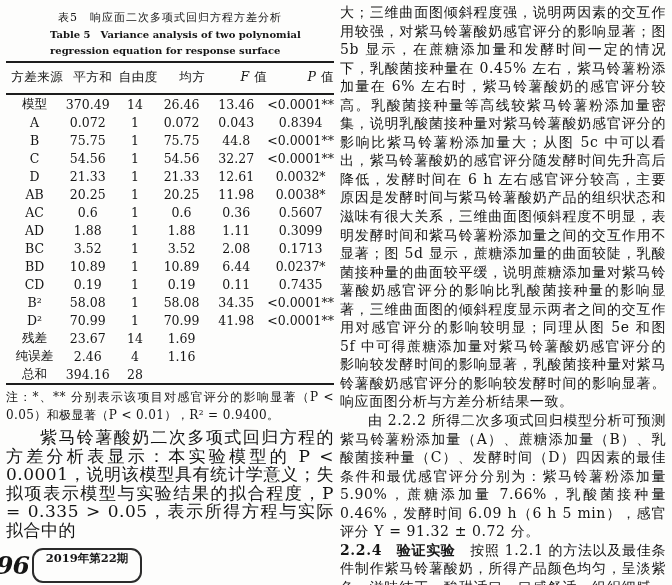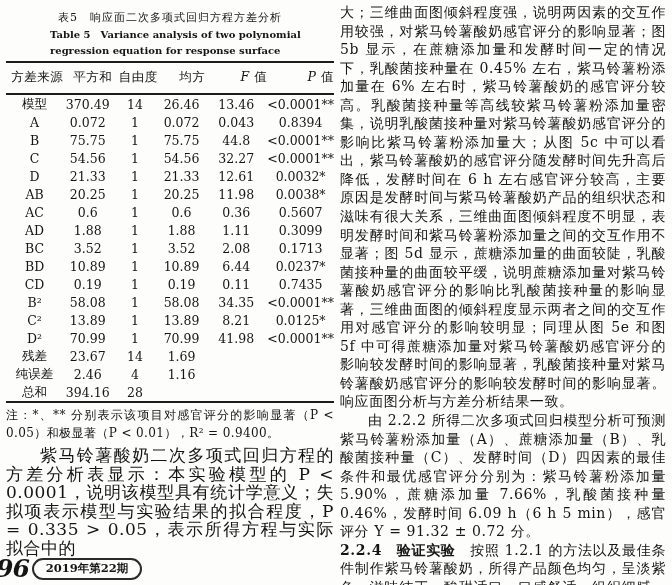--- a/index.html
+++ b/index.html
@@ -102,21 +102,21 @@
   .page-num {
     font-size: 25px;
     font-weight: bold;
     font-style: italic;
     letter-spacing: -1px;
   }
   .issue-badge {
     margin-left: 3px;
     border: 2px solid #2b2b2b;
     border-radius: 11px;
-    padding: 1px 12px 2px 12px;
+    padding: 1px 12px 15px 12px;
     font-size: 11.5px;
     font-weight: bold;
     white-space: nowrap;
   }
   
   .col-right p {
     margin: 0;
     font-size: 14px;
     line-height: 18.55px;
     text-align: justify;
@@ -238,28 +238,20 @@
           </tr>
           <tr>
             <td>B²</td>
             <td>58.08</td>
             <td>1</td>
             <td>58.08</td>
             <td>34.35</td>
             <td>&lt;0.0001**</td>
           </tr>
           <tr>
-            <td>C²</td>
-            <td>13.89</td>
-            <td>1</td>
-            <td>13.89</td>
-            <td>8.21</td>
-            <td>0.0125*</td>
-          </tr>
-          <tr>
             <td>D²</td>
             <td>70.99</td>
             <td>1</td>
             <td>70.99</td>
             <td>41.98</td>
             <td>&lt;0.0001**</td>
           </tr>
           <tr>
             <td>残差</td>
             <td>23.67</td>

